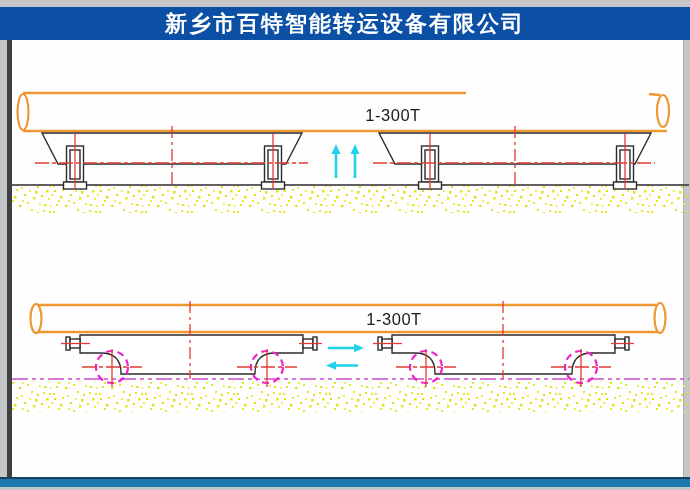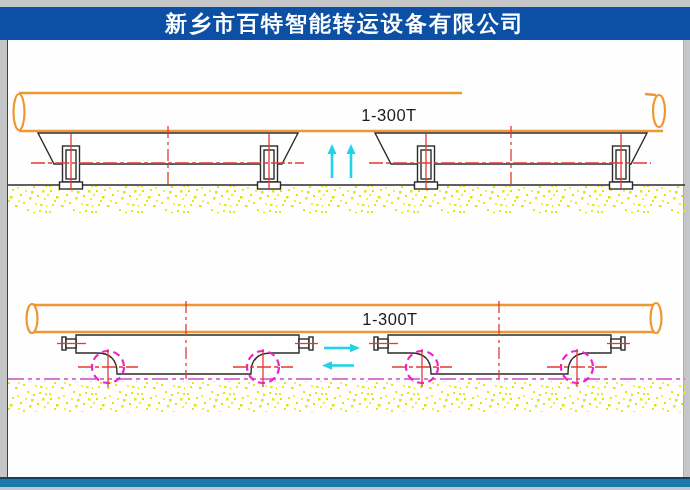--- a/index.html
+++ b/index.html
@@ -12,21 +12,21 @@
     position:absolute;top:7px;left:0;width:690px;height:33px;
     background:#0b50a4;color:#ffffff;
     display:flex;align-items:center;justify-content:center;
     font-size:22px;font-weight:bold;letter-spacing:2px;
     font-family:"DejaVu Sans", sans-serif;
     text-align:center;
   }
   .canvas{
     position:absolute;top:40px;left:7px;width:677px;height:437px;
     background:#fefefe;
-    border-left:1px solid #404040;border-right:1px solid #aeaeae;
+    border-left:5px solid #404040;border-right:1px solid #aeaeae;
     box-sizing:border-box;
   }
   .canvas svg{position:absolute;top:0;left:-1px;}
   .bottombar{
     position:absolute;top:477px;left:0;width:690px;height:8px;
     background:#1b79ad;border-top:2px solid #19415e;
   }
   
   .o   {stroke:#ef9733;stroke-width:2.4;fill:none;}
   .ocap{stroke:#ef9733;stroke-width:2.2;fill:#ffffff;}

